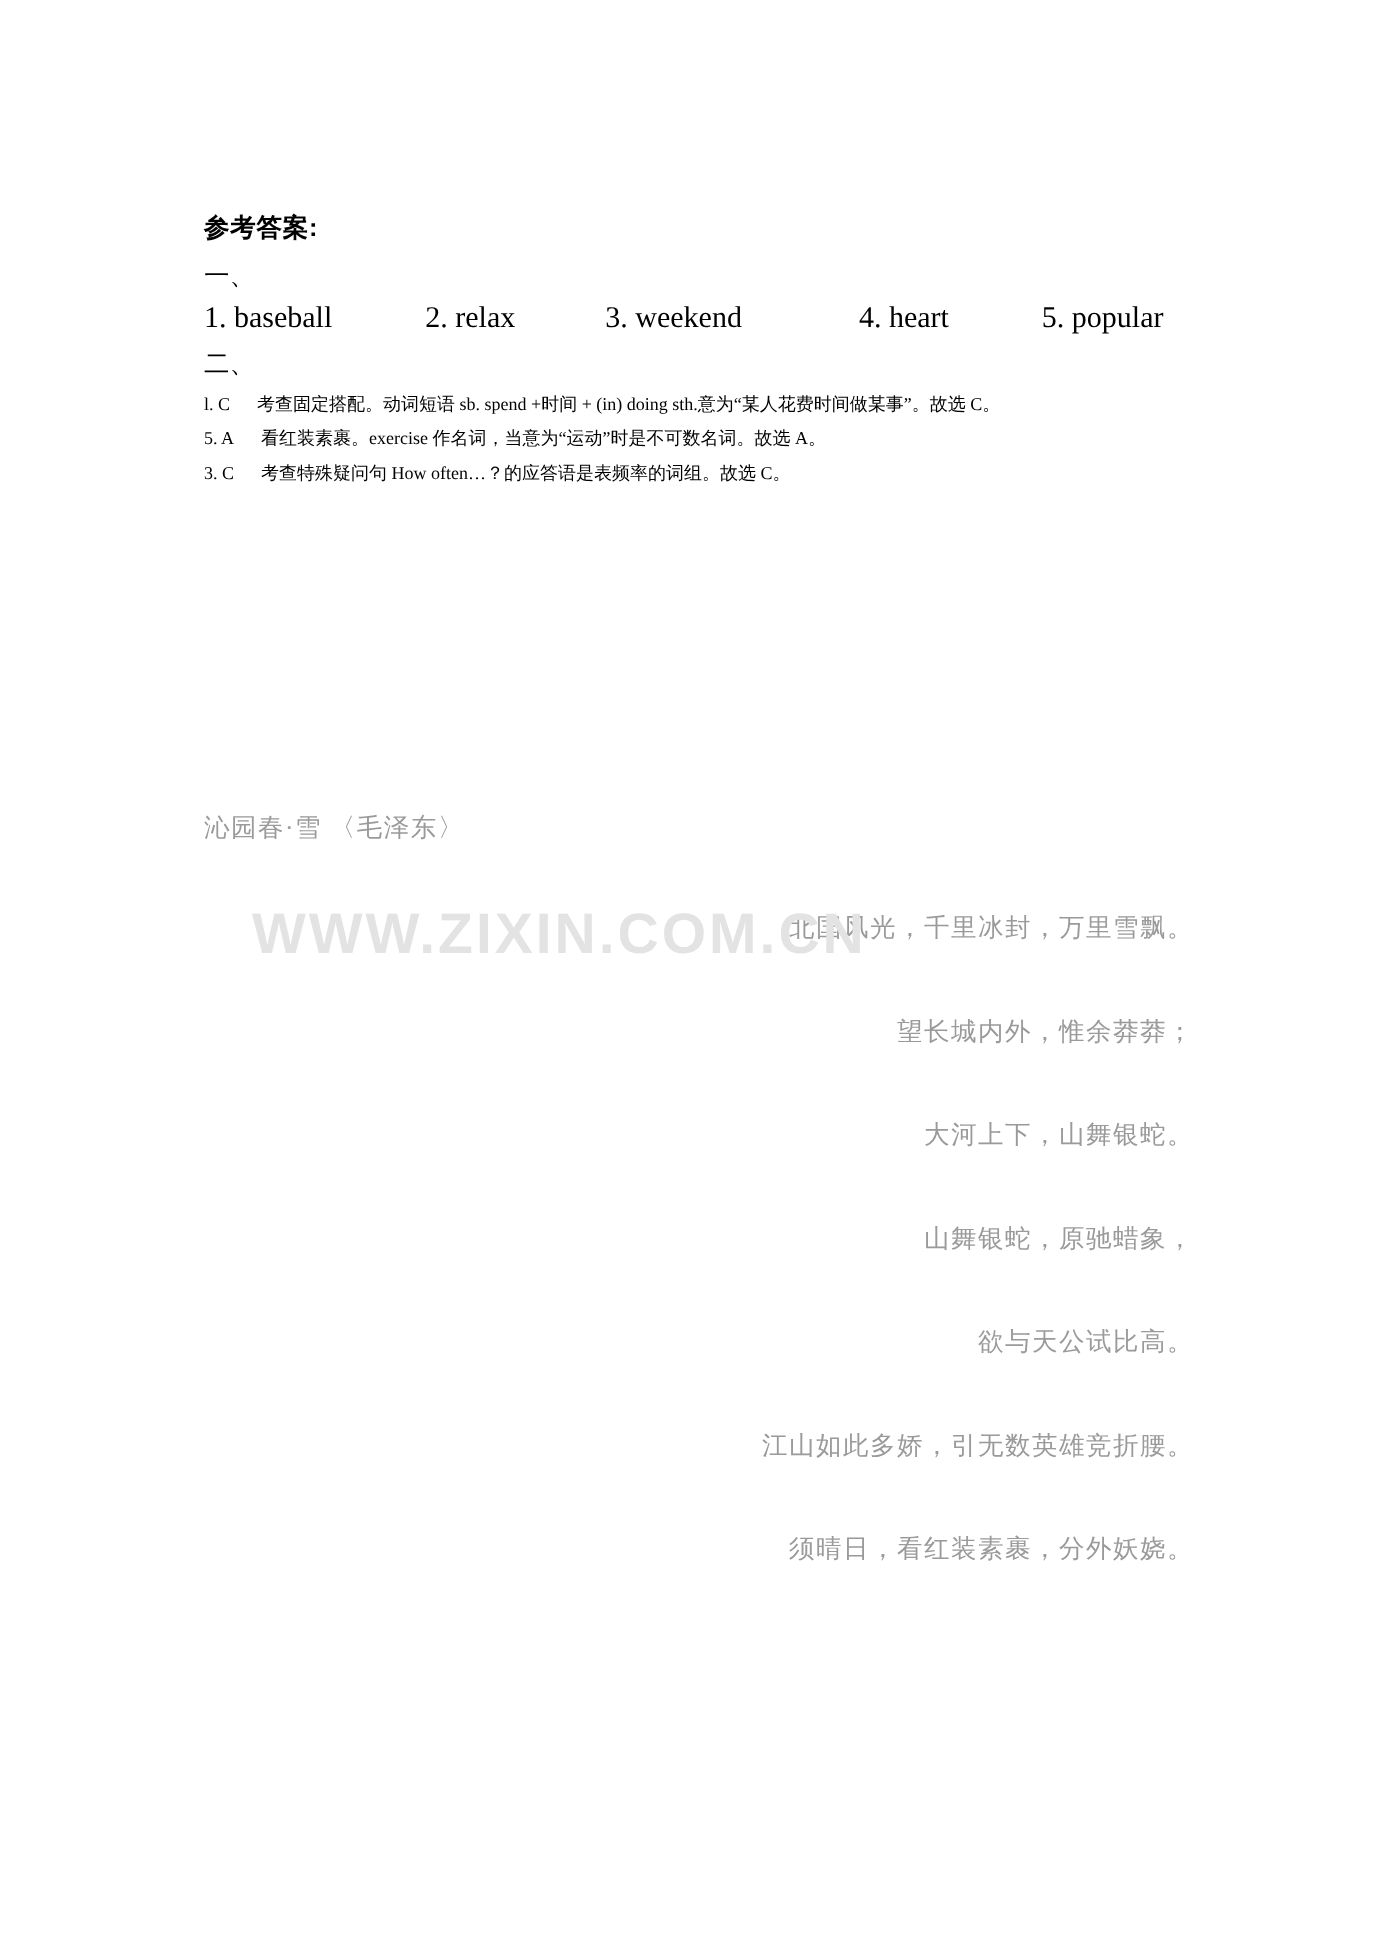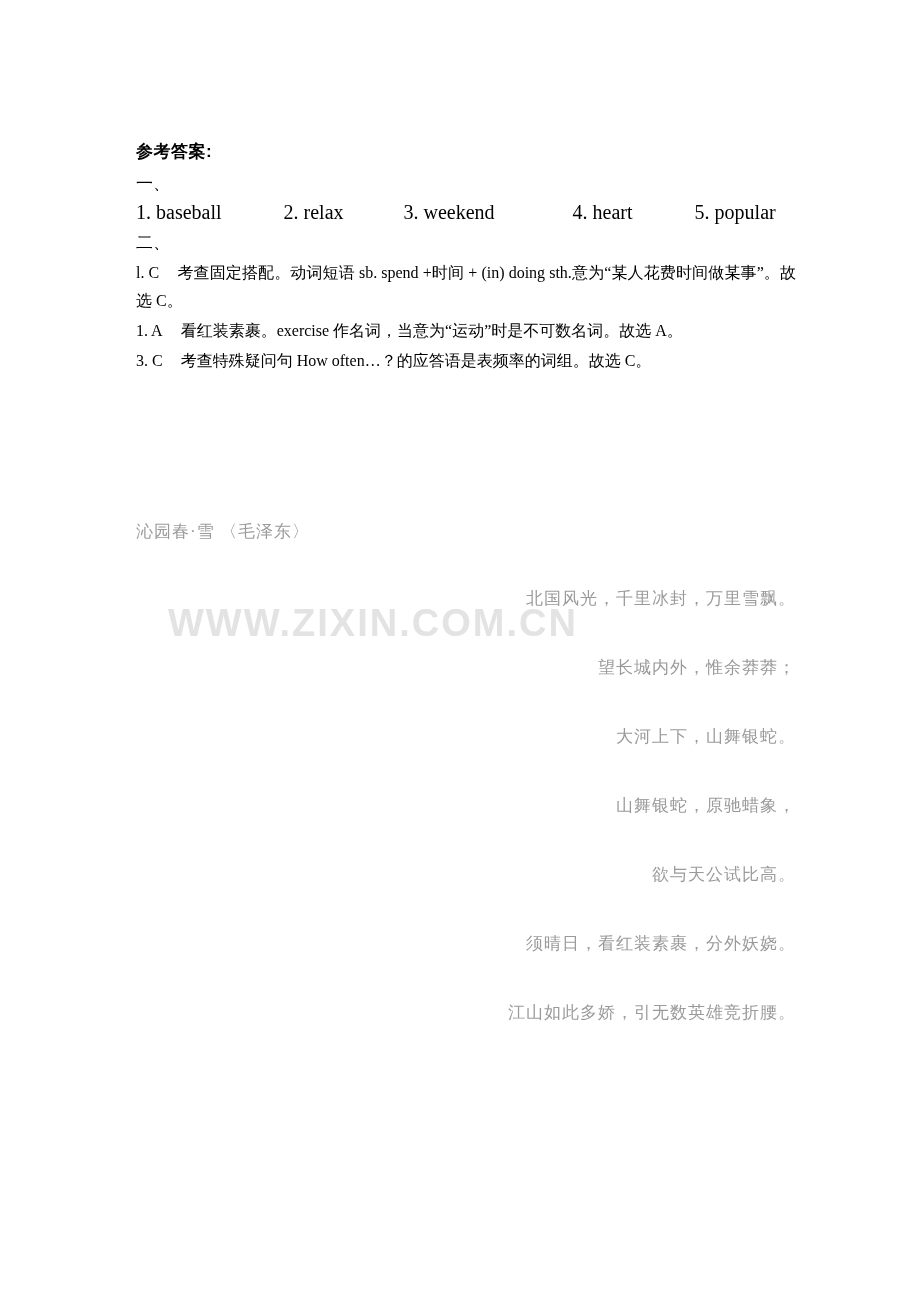--- a/index.html
+++ b/index.html
@@ -47,36 +47,36 @@
     white-space: nowrap;
   }
   .fill-row span.item {
     display: inline-block;
   }
   .gap1 { width: 62px; display: inline-block; }
   .gap2 { width: 60px; display: inline-block; }
   .gap3 { width: 78px; display: inline-block; }
   .gap4 { width: 62px; display: inline-block; }
   .explain {
-    font-size: 16px;
+    font-size: 12px;
     line-height: 1.75;
     margin: 0 0 2px 0;
     text-align: justify;
   }
   .explain .idx {
     margin-right: 4px;
   }
   .explain .sp {
     display: inline-block;
     width: 14px;
   }
   .poem {
     position: absolute;
     left: 136px;
-    top: 520px;
+    top: 540px;
     width: 660px;
     color: #9a9a9a;
     font-size: 17px;
     font-family: "Liberation Serif", serif;
   }
   .poem-title {
     margin: 0 0 44px 0;
     letter-spacing: 1px;
   }
   .poem-line {
@@ -117,35 +117,35 @@
       <span class="item">popular</span>
     </p>
 
     <p class="section-label">二、</p>
 
     <p class="explain">
       <span class="idx">l. C</span><span class="sp"></span><span>考查固定搭配。动词短语 sb. spend +时间 + (in) doing sth.意为“某人花费时间做某事”。故选 C。</span>
     </p>
 
     <p class="explain">
-      <span class="idx">1. A</span><span class="sp"></span><span>看红装素裹。exercise 作名词，当意为“运动”时是不可数名词。故选 A。</span>
+      <span class="idx">5. A</span><span class="sp"></span><span>看红装素裹。exercise 作名词，当意为“运动”时是不可数名词。故选 A。</span>
     </p>
 
     <p class="explain">
       <span class="idx">3. C</span><span class="sp"></span><span>考查特殊疑问句 How often…？的应答语是表频率的词组。故选 C。</span>
     </p>
 
   </div>
 
   <div class="poem">
     <p class="poem-title">沁园春·雪 〈毛泽东〉</p>
     <p class="poem-line">北国风光，千里冰封，万里雪飘。</p>
     <p class="poem-line">望长城内外，惟余莽莽；</p>
     <p class="poem-line">大河上下，山舞银蛇。</p>
     <p class="poem-line">山舞银蛇，原驰蜡象，</p>
     <p class="poem-line">欲与天公试比高。</p>
+    <p class="poem-line">江山如此多娇，引无数英雄竞折腰。</p>
     <p class="poem-line">须晴日，看红装素裹，分外妖娆。</p>
-    <p class="poem-line">江山如此多娇，引无数英雄竞折腰。</p>
   </div>
 
   <div class="watermark">WWW.ZIXIN.COM.CN</div>
 
 </div>
 
 </body></html>

